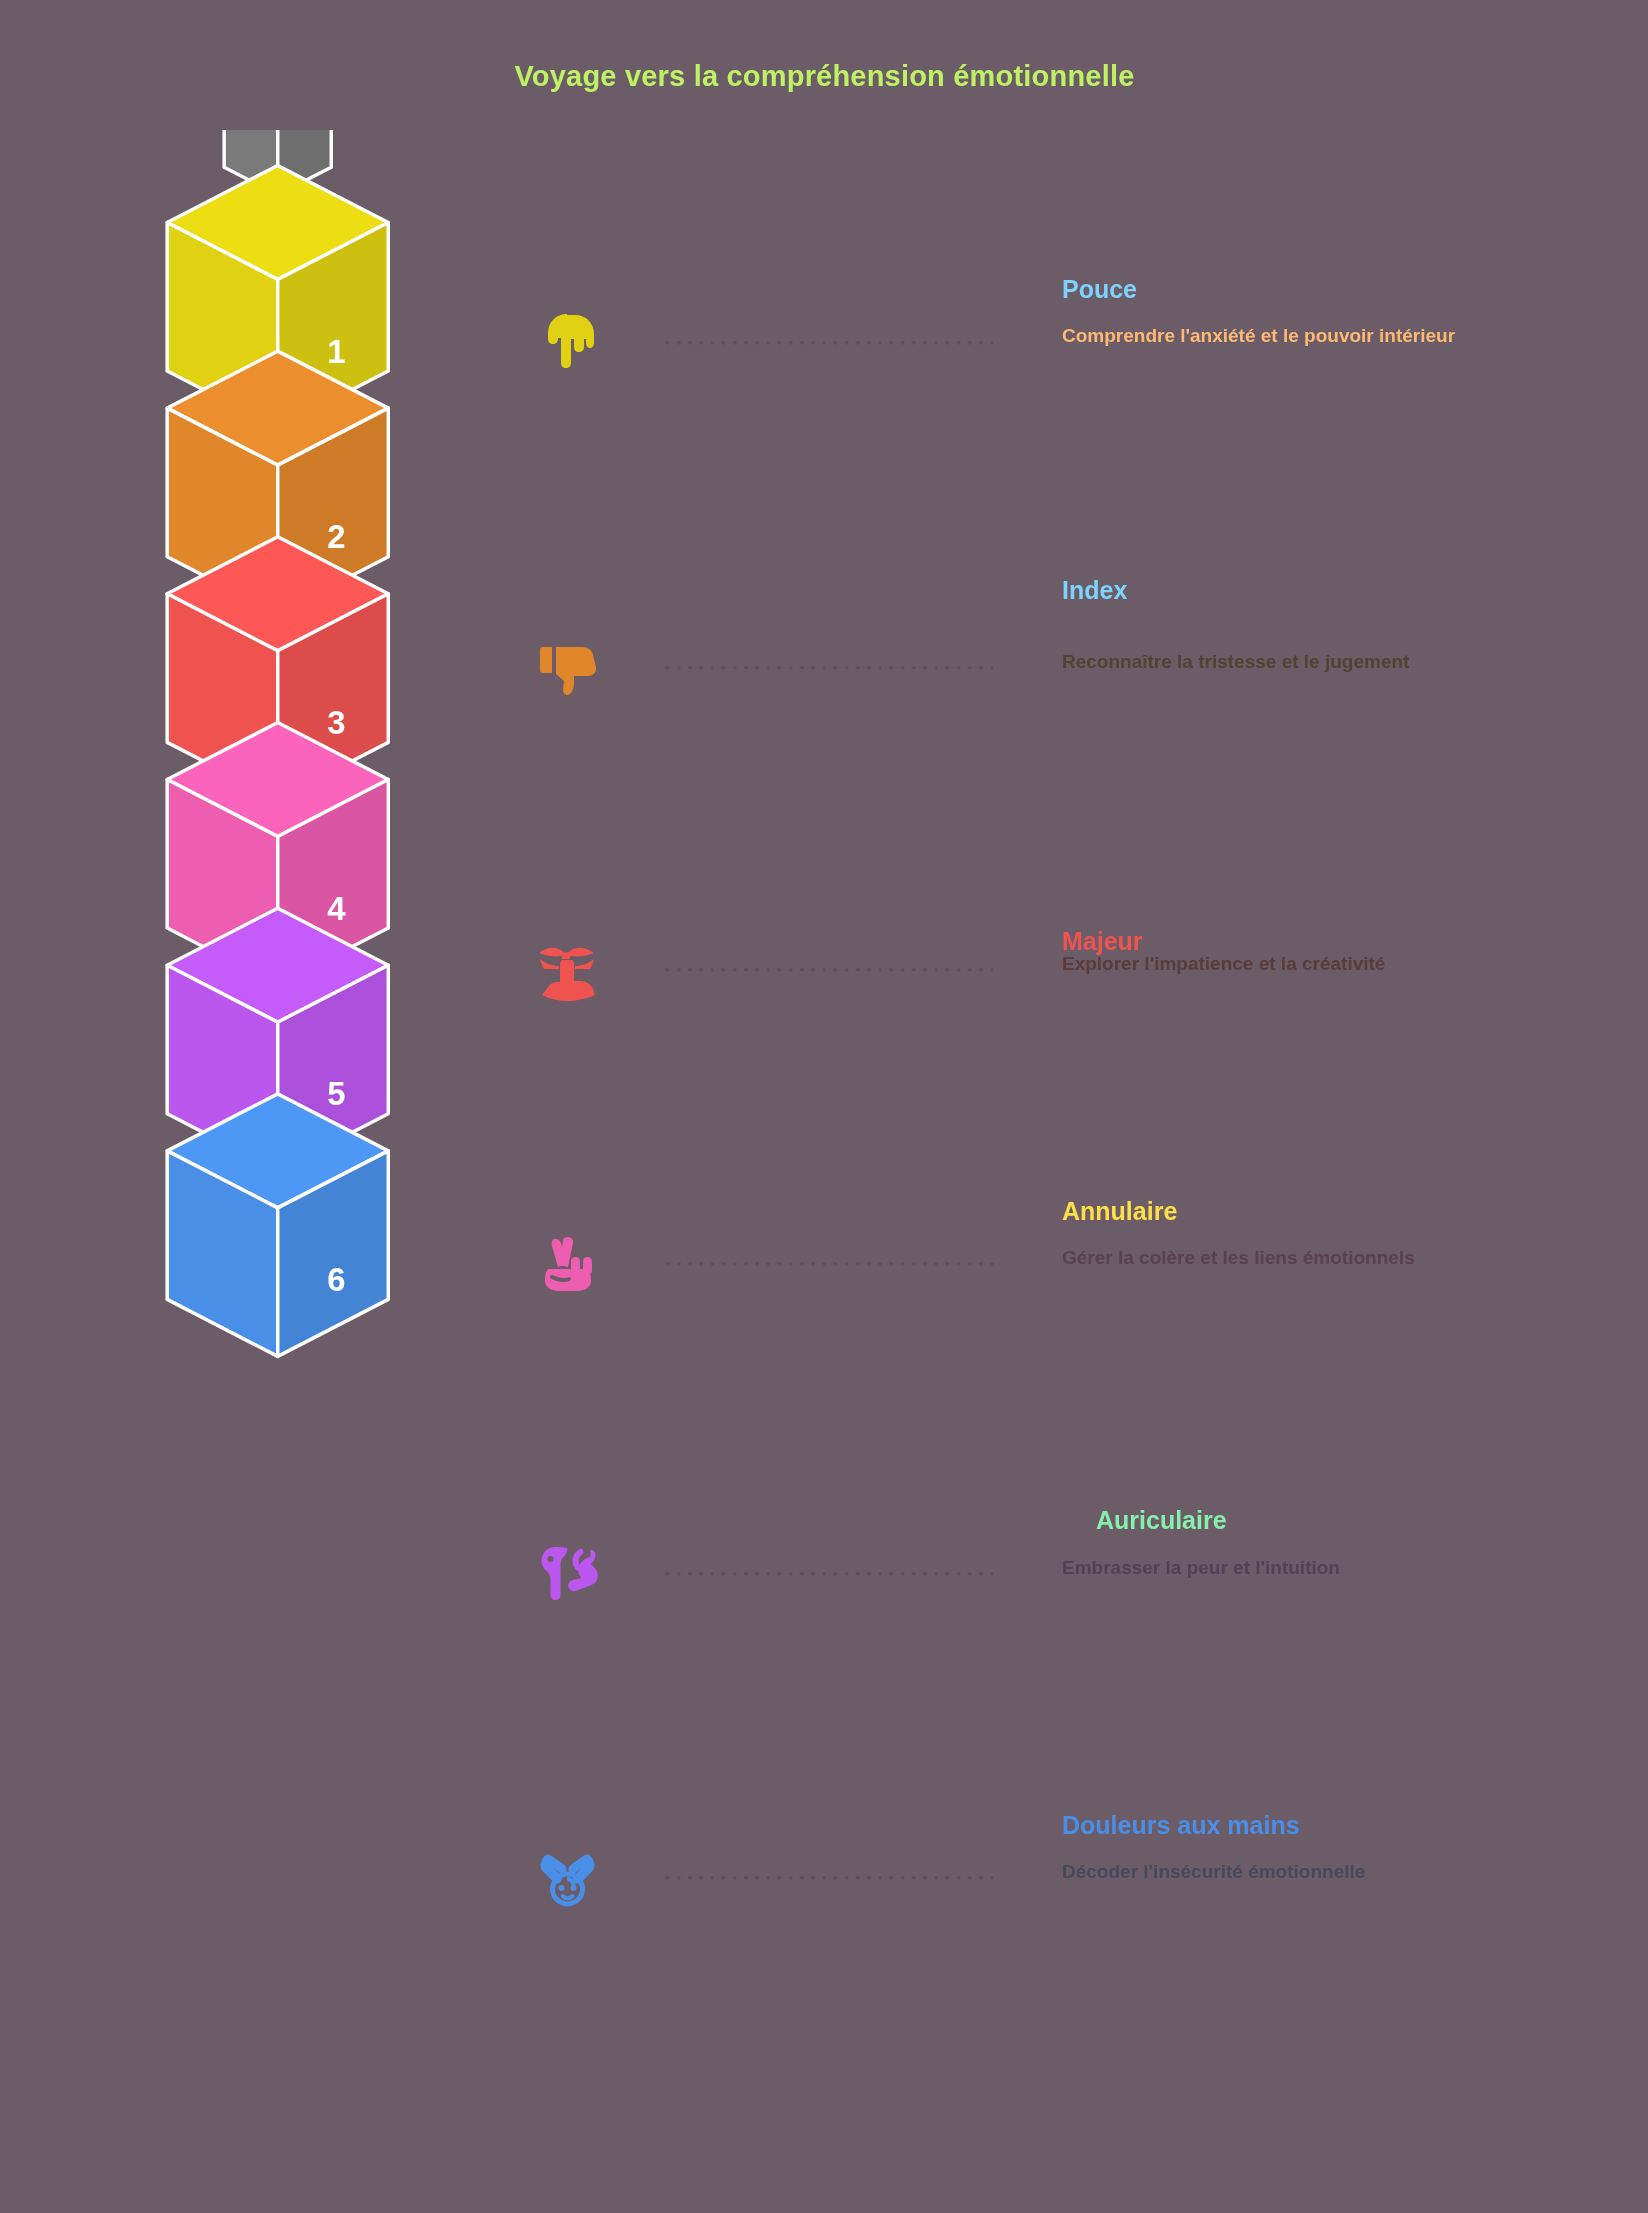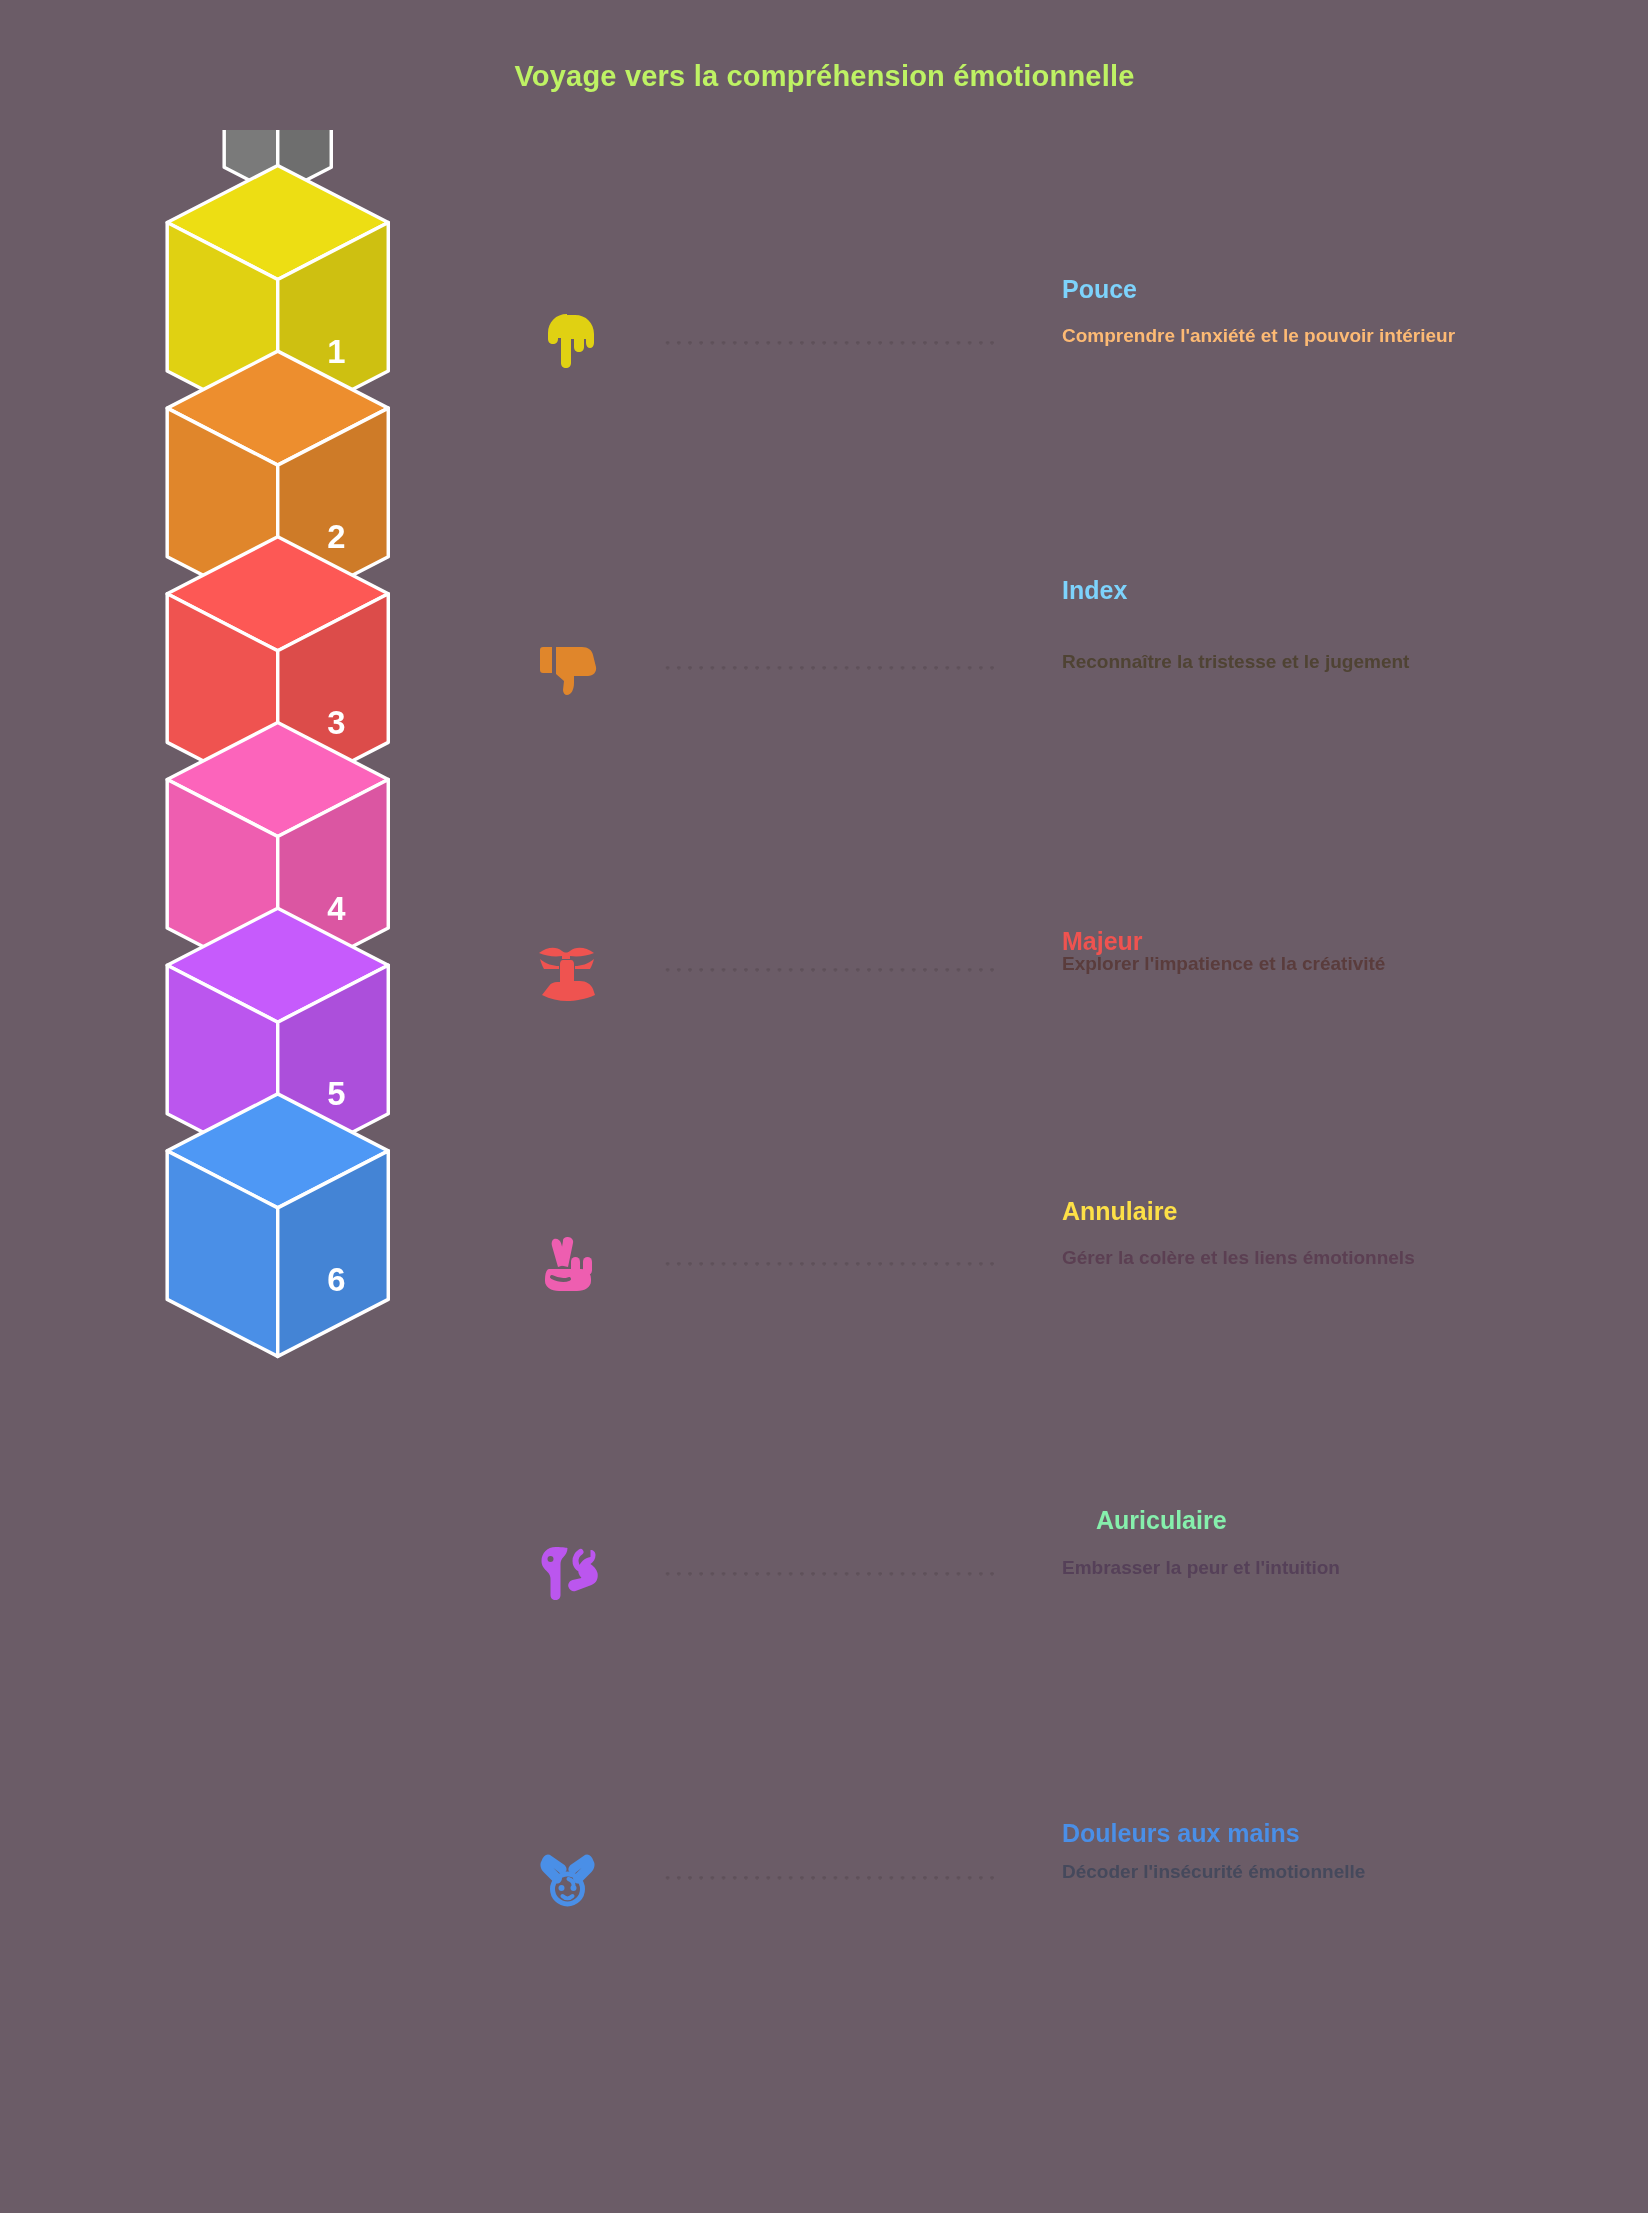--- a/index.html
+++ b/index.html
@@ -185,18 +185,18 @@
             <path d="M6 16c-2 3-1 8 2 11l10 10c2 2 5 2 7 0 2-2 2-5 0-7l-7-7 5 4c2 2 5 2 7 0 2-2 1-5-1-7L16 11c-4-3-8-1-10 5z" fill="#4a8fe7"></path>
             <path d="M58 16c2 3 1 8-2 11L46 37c-2 2-5 2-7 0-2-2-2-5 0-7l7-7-5 4c-2 2-5 2-7 0-2-2-1-5 1-7l13-9c4-3 8-1 10 5z" fill="#4a8fe7"></path>
             <circle cx="32" cy="44" r="15" fill="none" stroke="#4a8fe7" stroke-width="5"></circle>
             <circle cx="26" cy="43" r="3" fill="#4a8fe7"></circle>
             <circle cx="38" cy="43" r="3" fill="#4a8fe7"></circle>
             <path d="M27 51c3 3 7 3 10 0" fill="none" stroke="#4a8fe7" stroke-width="4" stroke-linecap="round"></path>
             <path d="M33 34c3 1 5 3 5 6" fill="none" stroke="#4a8fe7" stroke-width="4" stroke-linecap="round"></path>
           </svg></span>
       </div>
       <div class="dots" style="left: 662px; top: 1876px; width: 337px;"></div>
-      <div class="head" style="left: 1062px; top: 1811px; color: rgb(74, 143, 231); margin-top: 8px;">Douleurs aux mains</div>
+      <div class="head" style="left: 1062px; top: 1811px; color: rgb(74, 143, 231);">Douleurs aux mains</div>
       <div class="desc" style="left: 1062px; top: 1859px; color: rgb(69, 73, 92);">Décoder l'insécurité émotionnelle</div>
     </div>
 
 </div>
 
 
 </body></html>

